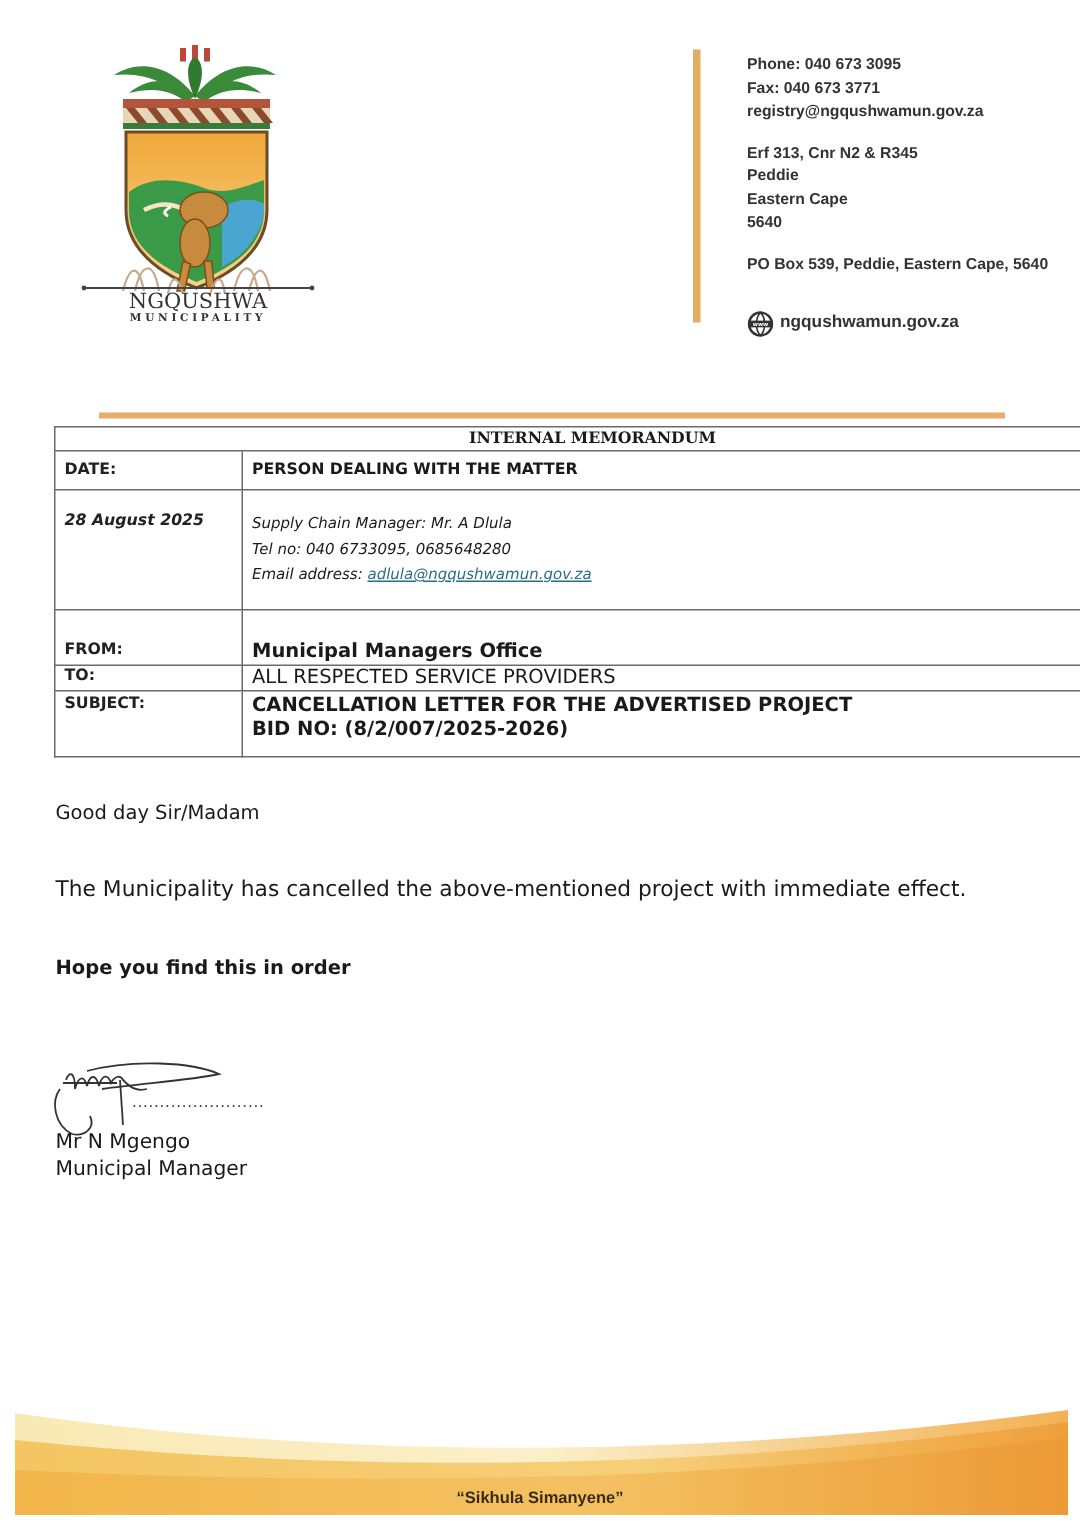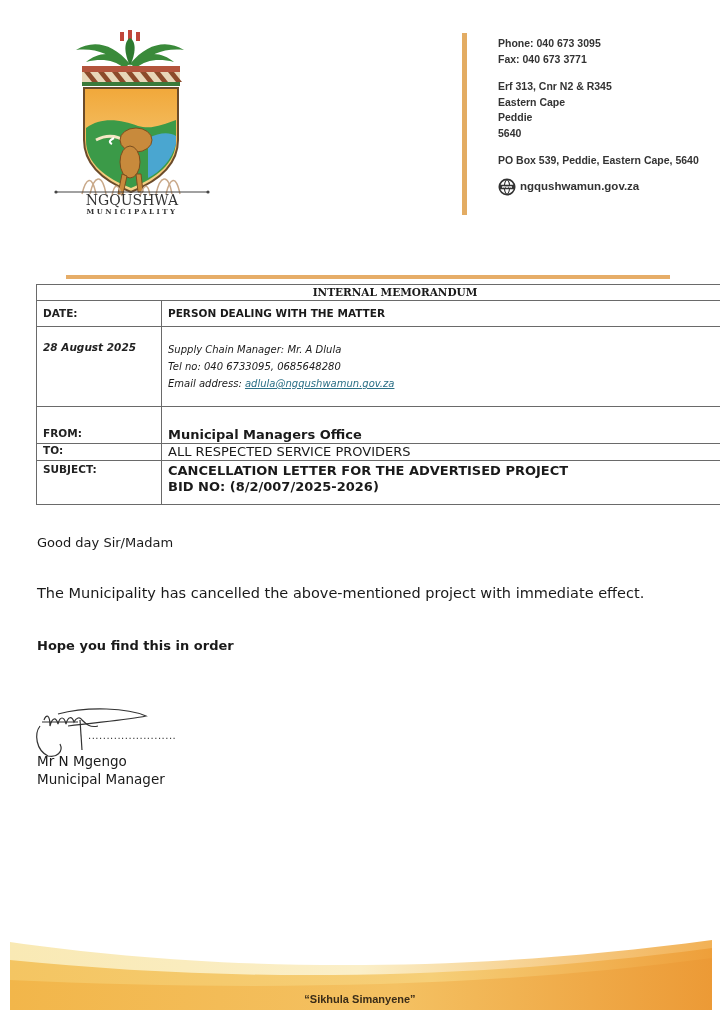--- a/index.html
+++ b/index.html
@@ -5,21 +5,21 @@
   * { box-sizing: border-box; margin: 0; padding: 0; }
   html, body { width: 720px; height: 1024px; background: #ffffff; overflow: hidden; }
   body { position: relative; font-family: "DejaVu Sans", sans-serif; color: #1a1a1a; }
 
   
   .logo { position: absolute; left: 52px; top: 28px; width: 160px; height: 188px; }
   .logo svg { width: 100%; height: 100%; }
   .vrule { position: absolute; left: 462px; top: 33px; width: 5px; height: 182px; background: #e3ac63; }
   .contact { position: absolute; left: 498px; top: 36px; font-family: "Liberation Sans", sans-serif; font-size: 10.5px; font-weight: bold; color: #333; line-height: 15.5px; }
   .contact .gap { height: 12px; }
-  .contact .web { display: flex; align-items: center; margin-top: 9px; font-size: 11.5px; }
+  .contact .web { display: flex; align-items: center; margin-top: 23px; font-size: 11.5px; }
   .globe { width: 18px; height: 18px; margin-right: 4px; }
 
   .hrule { position: absolute; left: 66px; top: 275px; width: 604px; height: 4px; background: #e6ad68; }
 
   
   table.memo { position: absolute; left: 36px; top: 284px; width: 718px; border-collapse: collapse; font-family: "DejaVu Sans", sans-serif; }
   table.memo td { border: 1px solid #6a6a6a; vertical-align: top; padding: 1px 6px; }
   .memo .title-row td { text-align: center; font-family: "DejaVu Serif", serif; font-weight: bold; font-size: 10.5px; height: 16px; padding-top: 1px; }
   .memo .lbl { width: 125px; font-weight: bold; font-size: 10.5px; color: #222; }
   .memo .hdr { font-weight: bold; font-size: 10.5px; }
@@ -117,24 +117,25 @@
     <text x="80" y="177" text-anchor="middle" font-family="DejaVu Serif, serif" font-size="14" fill="#333">NGQUSHWA</text>
     <text x="80" y="186" text-anchor="middle" font-family="DejaVu Serif, serif" font-weight="bold" font-size="7" letter-spacing="2.5" fill="#333">MUNICIPALITY</text>
   </svg>
 </div>
 
 <div class="vrule"></div>
 
 <div class="contact">
   <div>Phone: 040 673 3095</div>
   <div>Fax: 040 673 3771</div>
+  <div>registry@ngqushwamun.gov.za</div>
   <div class="gap"></div>
   <div>Erf 313, Cnr N2 &amp; R345</div>
+  <div>Peddie</div>
   <div>Eastern Cape</div>
-  <div>Peddie</div>
   <div>5640</div>
   <div class="gap"></div>
   <div>PO Box 539, Peddie, Eastern Cape, 5640</div>
   <div class="web">
     <svg class="globe" viewBox="0 0 20 20">
       <circle cx="10" cy="10" r="8.5" fill="none" stroke="#333" stroke-width="1.8"></circle>
       <rect x="1" y="7.5" width="18" height="5" fill="#333"></rect>
       <path d="M10 1.5 C6 5 6 15 10 18.5 M10 1.5 C14 5 14 15 10 18.5" fill="none" stroke="#333" stroke-width="1.2"></path>
       <text x="10" y="11.6" text-anchor="middle" font-size="4.2" font-weight="bold" fill="#fff" font-family="DejaVu Sans, sans-serif">www</text>
     </svg>

